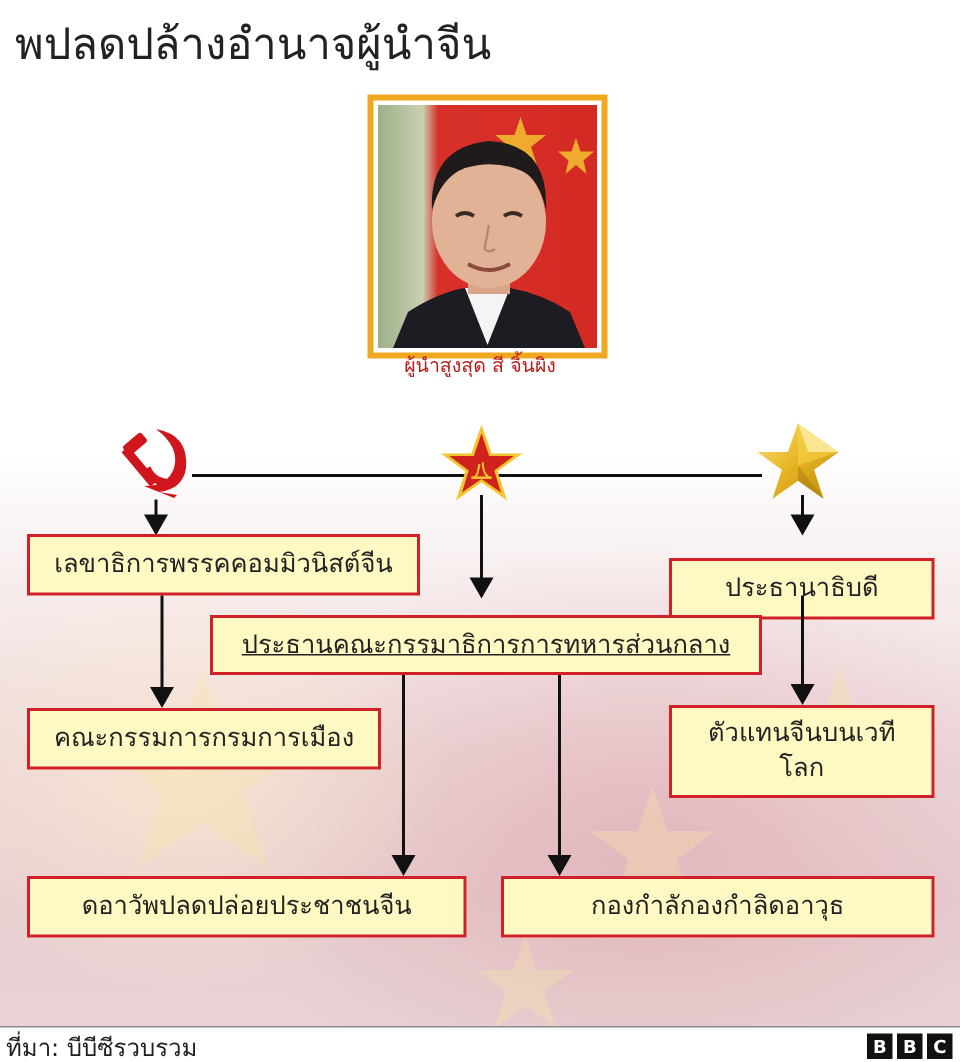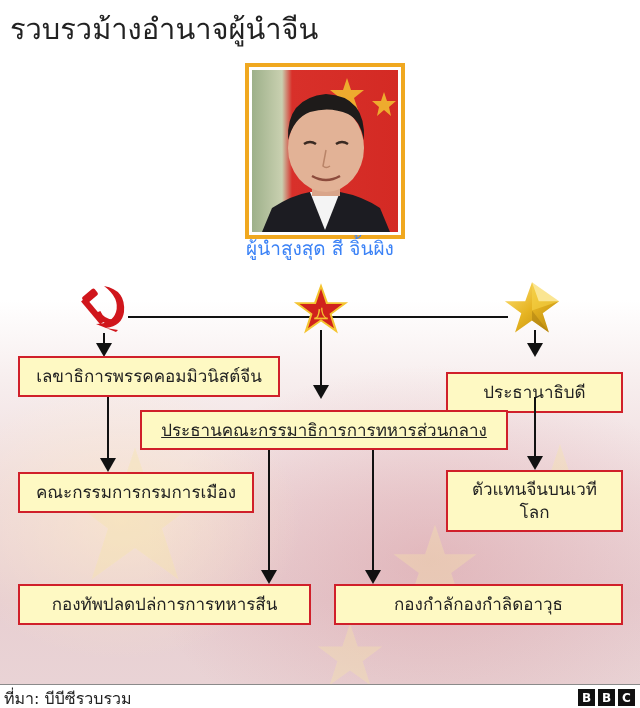--- a/index.html
+++ b/index.html
@@ -23,21 +23,21 @@
   .photo-frame {
     position: absolute; left: 245px; top: 63px; width: 146px; height: 162px;
     border: 4px solid #f0a820; background: #fff; padding: 3px; box-sizing: content-box;
   }
   .photo {
     width: 146px; height: 162px; position: relative; overflow: hidden;
     background: linear-gradient(90deg, #9db08a 0px, #c9d0b0 30px, #d8302a 40px, #d42a24 146px);
   }
   .caption {
     position: absolute; left: 0; width: 640px; top: 233px; text-align: center;
-    font-size: 19px; color: #3b82f6;
+    font-size: 13px; color: #b91c1c;
   }
   .hline { position: absolute; background: #111; }
   .vline { position: absolute; background: #111; width: 2px; }
   .arrowhead {
     position: absolute; width: 0; height: 0;
     border-left: 8px solid transparent; border-right: 8px solid transparent;
     border-top: 14px solid #111;
   }
   .box {
     position: absolute; background: #fef9c3; border: 2px solid #d0202a;
@@ -65,21 +65,21 @@
 <svg class="flagstar" style="left:390px;top:520px;" width="90" height="90" viewBox="0 0 100 100">
   <polygon points="50,5 61,38 96,38 68,59 79,93 50,72 21,93 32,59 4,38 39,38" fill="#f7e6a8"></polygon>
 </svg>
 <svg class="flagstar" style="left:310px;top:620px;" width="80" height="70" viewBox="0 0 100 100">
   <polygon points="50,5 61,38 96,38 68,59 79,93 50,72 21,93 32,59 4,38 39,38" fill="#f7e6a8"></polygon>
 </svg>
 <svg class="flagstar" style="left:520px;top:440px;" width="80" height="80" viewBox="0 0 100 100">
   <polygon points="50,5 61,38 96,38 68,59 79,93 50,72 21,93 32,59 4,38 39,38" fill="#f7e6a8"></polygon>
 </svg>
 
-<div class="title">รวบรวม้างอำนาจผู้นำจีน</div>
+<div class="title">พปลดปล้างอำนาจผู้นำจีน</div>
 
 <div class="photo-frame">
   <div class="photo">
     <svg width="146" height="162" viewBox="0 0 146 162">
       <polygon points="95,8 99,20 112,20 102,28 106,40 95,32 84,40 88,28 78,20 91,20" fill="#f2c230" opacity="0.85"></polygon>
       <polygon points="132,22 135,31 144,31 137,37 139,46 132,40 125,46 127,37 120,31 129,31" fill="#f2c230" opacity="0.85"></polygon>
 
       <path d="M10,162 L20,138 Q40,125 58,122 L88,122 Q110,126 128,138 L138,162 Z" fill="#1c1c22"></path>
       <path d="M58,122 L73,160 L88,122 Z" fill="#f4f4f4"></path>
 
@@ -160,21 +160,21 @@
 <div class="arrowhead" style="left:365px;top:570px;"></div>
 
 <div class="box" style="left:18px;top:472px;width:236px;height:41px;">
   <span>คณะกรรมการกรมการเมือง</span>
 </div>
 <div class="box" style="left:446px;top:470px;width:177px;height:62px;padding:0 10px;justify-content:center;">
   <span>ตัวแทนจีนบนเวทีโลก</span>
 </div>
 
 <div class="box" style="left:18px;top:584px;width:293px;height:41px;">
-  <span>กองทัพปลดปล่การการทหารสีน</span>
+  <span>ดอาวัพปลดปล่อยประชาชนจีน</span>
 </div>
 <div class="box" style="left:334px;top:584px;width:289px;height:41px;">
   <span>กองกำลักองกำลิดอาวุธ</span>
 </div>
 
 <div class="footer-line"></div>
 <div class="source">ที่มา: บีบีซีรวบรวม</div>
 <div class="bbc">
   <span>B</span>
   <span>B</span>

